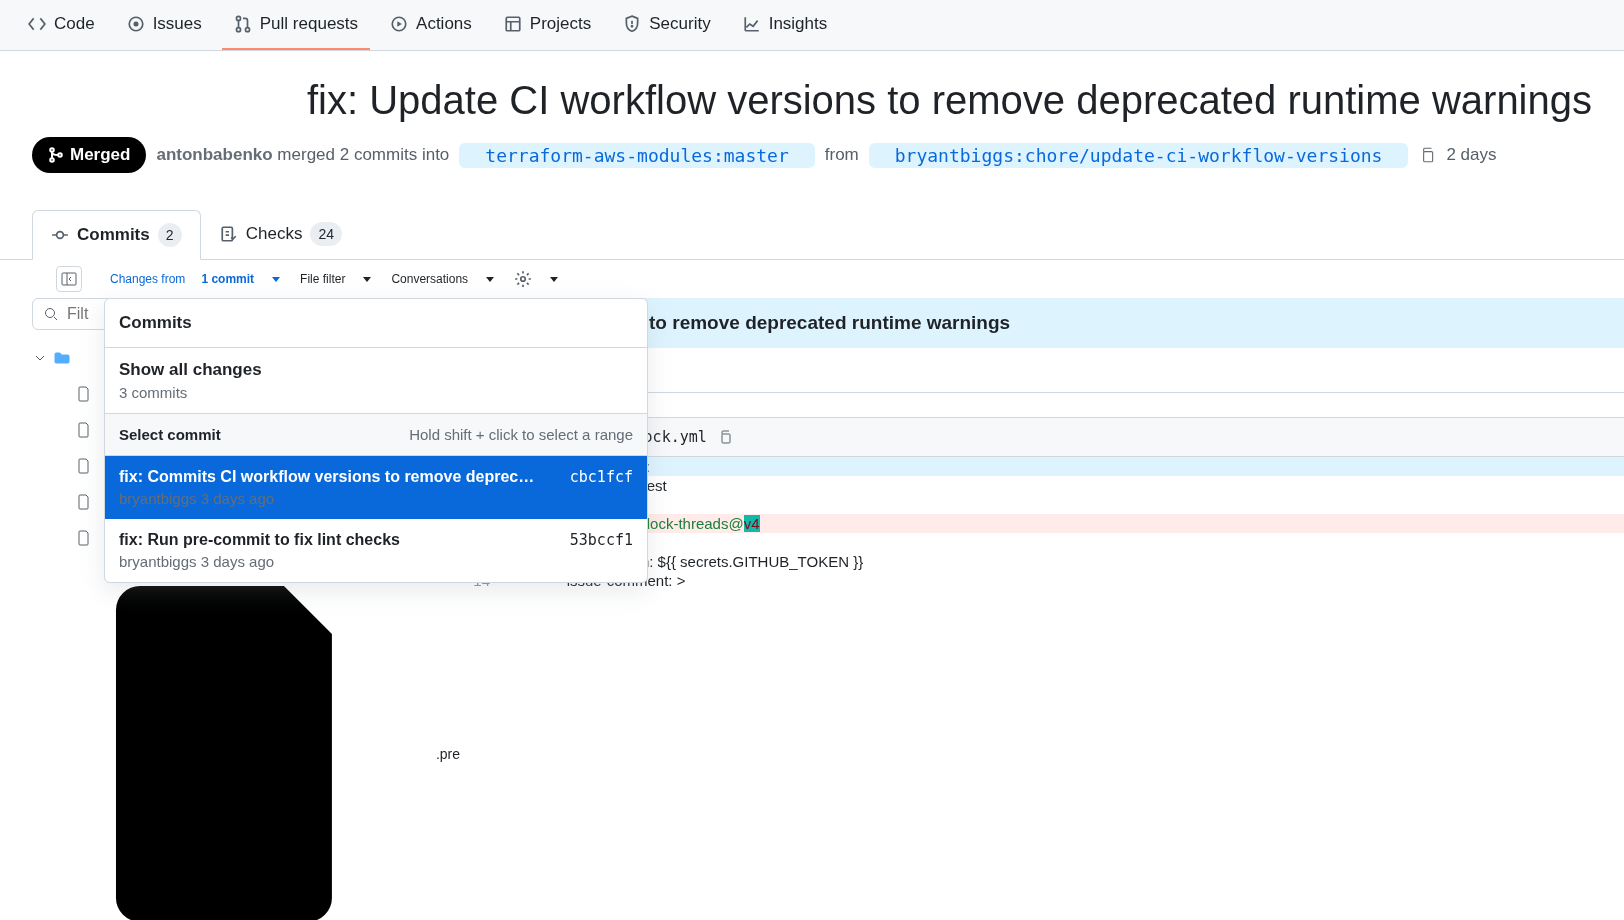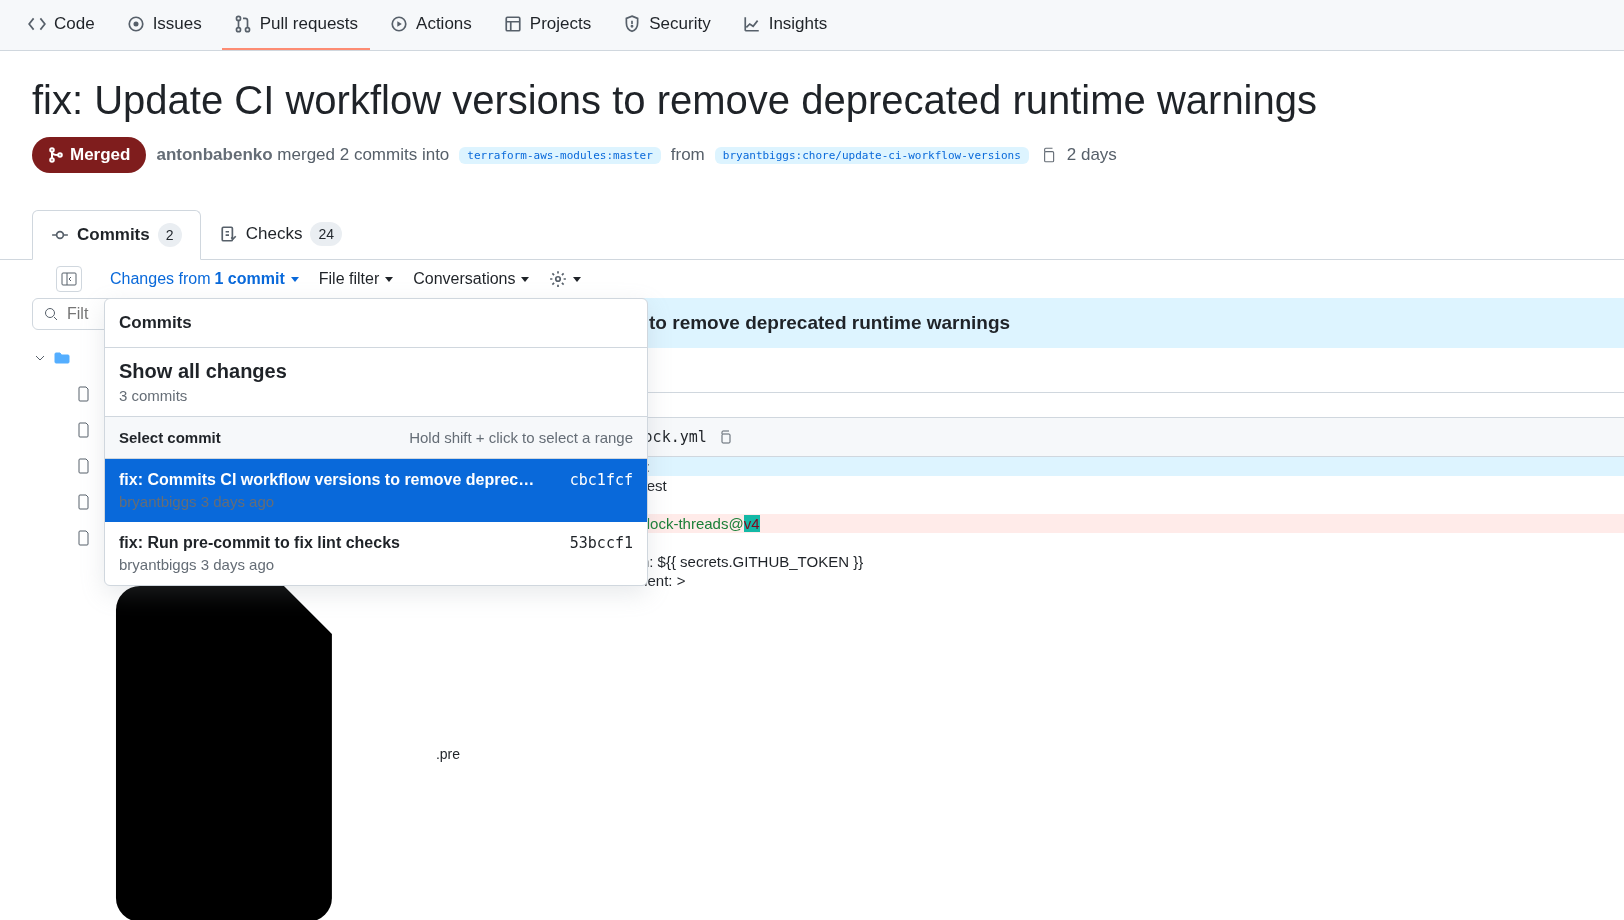--- a/index.html
+++ b/index.html
@@ -6,41 +6,41 @@
 body { background: #ffffff; color: #1f2328; font-size: 14px; }
 
 
 .top-nav { display: flex; align-items: center; padding: 0 16px; border-bottom: 1px solid #d0d7de; background: #f6f8fa; gap: 8px; }
 .top-nav-item { display: inline-flex; align-items: center; gap: 8px; padding: 14px 12px; font-size: 17px; color: #1f2328; cursor: pointer; border-bottom: 2px solid transparent; }
 .top-nav-item.active { border-bottom-color: #fd8c73; font-weight: 400; }
 .top-nav-item svg { width: 18px; height: 18px; fill: none; stroke: #57606a; stroke-width: 1.5; }
 
 
 .pr-header { padding: 24px 32px 8px 32px; }
-.pr-title { font-size: 40px; font-weight: 400; line-height: 1.25; margin-bottom: 12px; }
+.pr-title { font-size: 40px; font-weight: 400; line-height: 1.25; margin-bottom: 12px; text-align: right; }
 .pr-meta { display: flex; align-items: center; gap: 10px; font-size: 17px; }
-.state-badge { display: inline-flex; align-items: center; gap: 6px; padding: 8px 16px; border-radius: 999px; background: #7f1d1d; color: #fff; font-weight: 600; font-size: 17px; }
+.state-badge { display: inline-flex; align-items: center; gap: 6px; padding: 8px 16px; border-radius: 999px; background: #000000; color: #fff; font-weight: 600; font-size: 17px; }
 .state-badge svg { width: 16px; height: 16px; stroke: #fff; fill: none; stroke-width: 2; }
 .meta-text { color: #57606a; }
 .meta-text .author { color: #656d76; font-weight: 600; }
-.branch { font-family: ui-monospace, "SF Mono", Menlo, monospace; background: #ddf4ff; color: #0969da; padding: 2px 8px; border-radius: 6px; font-size: 11px; }
+.branch { font-family: ui-monospace, "SF Mono", Menlo, monospace; background: #ddf4ff; color: #0969da; padding: 2px 26px; border-radius: 6px; font-size: 18px; }
 .copy-icon { width: 18px; height: 18px; stroke: #656d76; fill: none; cursor: pointer; }
 
 
 .pr-subtabs { display: flex; align-items: center; gap: 0; padding: 0 32px; margin-top: 28px; border-bottom: 1px solid #d0d7de; }
 .subtab { display: inline-flex; align-items: center; gap: 8px; padding: 12px 18px; font-size: 17px; color: #1f2328; border: 1px solid transparent; border-radius: 6px 6px 0 0; cursor: pointer; }
 .subtab.active { background: #fff; border: 1px solid #d0d7de; border-bottom-color: #fff; margin-bottom: -1px; font-weight: 600; }
 .subtab svg { width: 18px; height: 18px; fill: none; stroke: #57606a; stroke-width: 1.5; }
 .counter { display: inline-flex; justify-content: center; align-items: center; min-width: 24px; height: 24px; padding: 0 8px; border-radius: 999px; background: #eaeef2; color: #24292f; font-size: 14px; font-weight: 500; }
 
 
 .diff-toolbar { display: flex; align-items: center; gap: 20px; padding: 10px 32px 10px 56px; position: relative; }
 .toggle-sidebar { position: absolute; left: 56px; display: inline-flex; border: 1px solid #d0d7de; padding: 4px; border-radius: 4px; cursor: pointer; }
 .toggle-sidebar svg { width: 16px; height: 16px; stroke: #57606a; fill: none; }
-.toolbar-btn { display: inline-flex; align-items: center; gap: 4px; font-size: 16px; color: #1f2328; cursor: pointer; }
+.toolbar-btn { display: inline-flex; align-items: center; gap: 16px; font-size: 12px; color: #1f2328; cursor: pointer; }
 .toolbar-btn.link-blue { color: #0969da; font-weight: 400; }
 .toolbar-btn.link-blue strong { font-weight: 600; }
 .caret { width: 0; height: 0; border-left: 4px solid transparent; border-right: 4px solid transparent; border-top: 5px solid currentColor; margin-left: 2px; }
 .gear svg { width: 18px; height: 18px; stroke: #57606a; fill: none; stroke-width: 1.5; }
 
 
 .main-row { display: flex; position: relative; }
 .sidebar-col { width: 460px; padding: 0 0 0 32px; flex: none; }
 .filter-input-wrap { display: flex; align-items: center; gap: 8px; padding: 6px 10px; border: 1px solid #d0d7de; border-radius: 6px; width: 96px; }
 .filter-input-wrap svg { width: 16px; height: 16px; stroke: #57606a; fill: none; }
@@ -69,21 +69,21 @@
 .del-row .ln { background: #ffd7d5; }
 .code-cell { color: #1f2328; }
 .kw-uses { color: #0550ae; }
 .val-green { color: #1a7f37; }
 .del-val { color: #82071e; background: #14b8a6; }
 
 
 .popover { position: absolute; top: 0; left: 104px; width: 544px; background: #fff; border: 1px solid #d0d7de; border-radius: 6px; box-shadow: 0 8px 24px rgba(140,149,159,0.2); z-index: 100; }
 .popover-header { padding: 14px 14px; font-weight: 600; font-size: 17px; border-bottom: 1px solid #d0d7de; }
 .popover-item { padding: 12px 14px; border-bottom: 1px solid #d0d7de; }
-.popover-item .title { font-size: 20px; font-weight: 600; color: #1f2328; }
+.popover-item .title { font-size: 17px; font-weight: 600; color: #1f2328; }
 .popover-item .sub { font-size: 15px; color: #656d76; margin-top: 4px; }
 .popover-section { display: flex; justify-content: space-between; padding: 12px 14px; background: #f6f8fa; font-size: 15px; border-bottom: 1px solid #d0d7de; }
 .popover-section .left { font-weight: 600; }
 .popover-section .right { color: #656d76; }
 .commit-row { display: flex; justify-content: space-between; padding: 12px 14px; cursor: pointer; }
 .commit-row.selected { background: #0969da; color: #fff; }
 .commit-row.selected .sub { color: rgba(255,255,255,0.85); }
 .commit-row .left .title { font-size: 16px; font-weight: 600; }
 .commit-row .left .sub { font-size: 15px; color: #656d76; margin-top: 4px; }
 .commit-row .sha { font-family: ui-monospace, "SF Mono", Menlo, monospace; font-size: 15px; }

